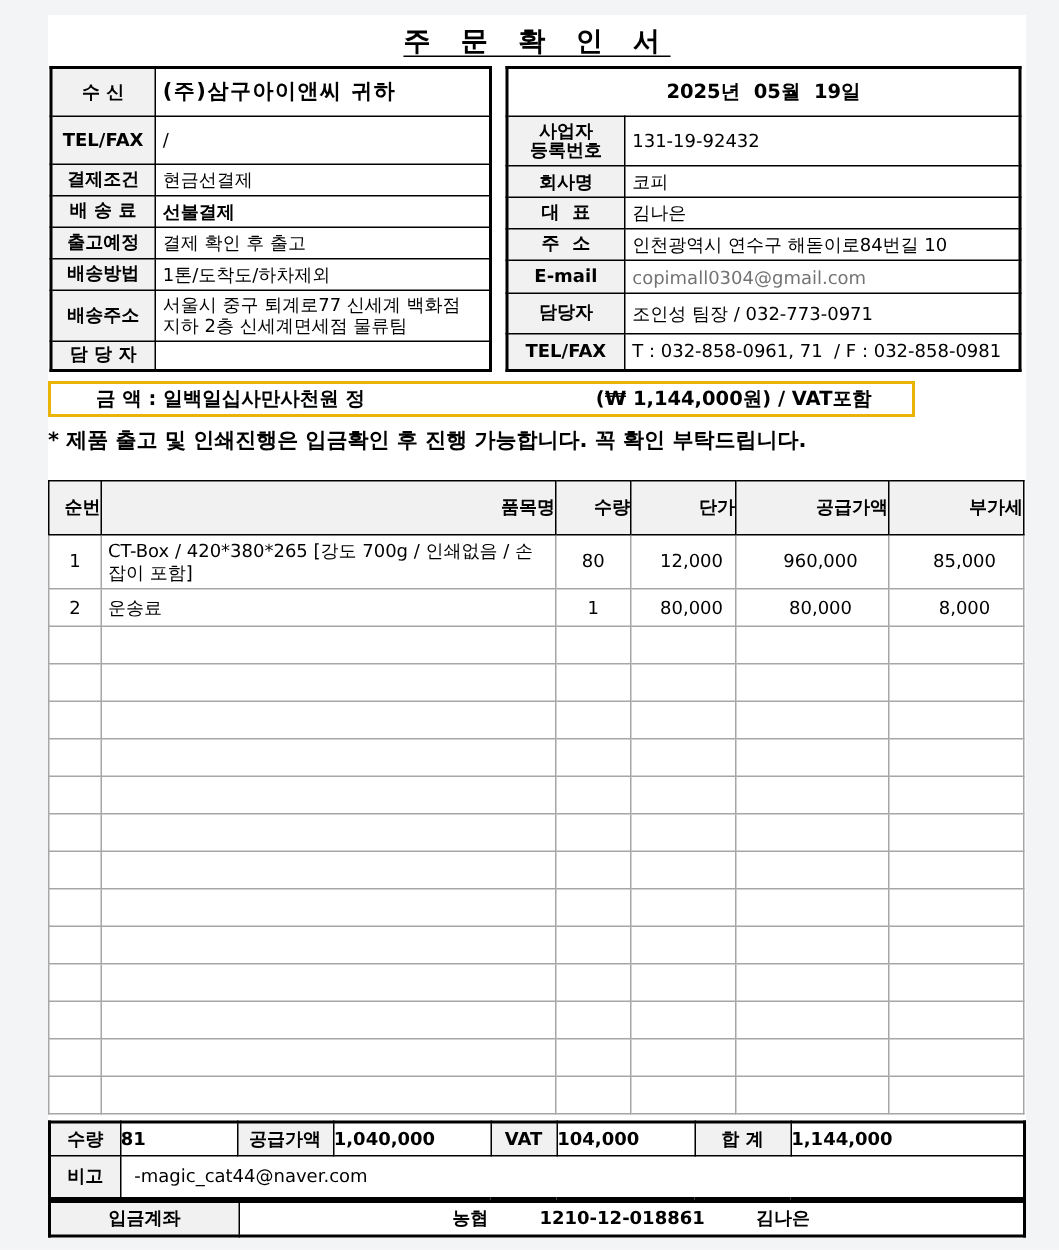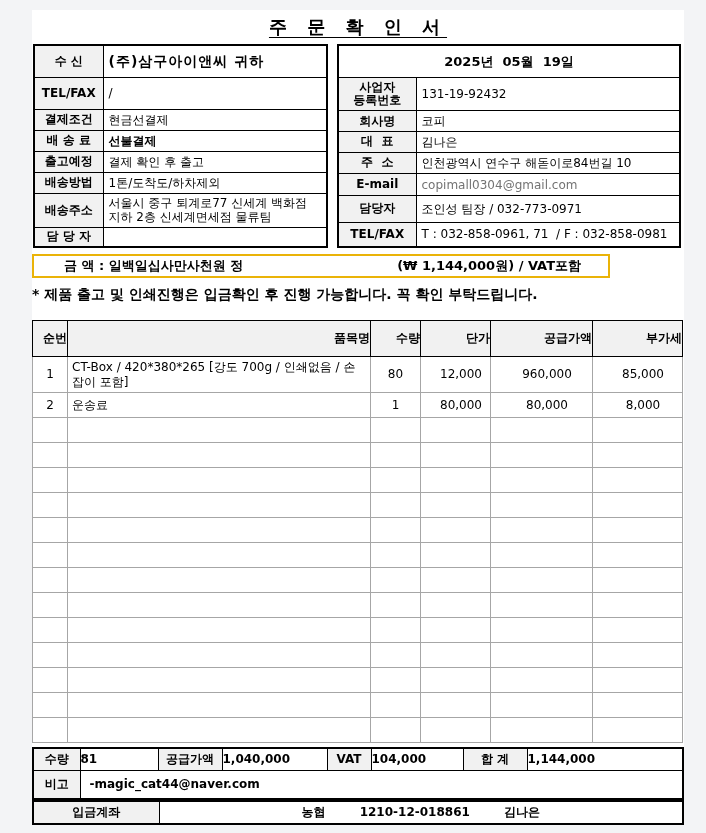--- a/index.html
+++ b/index.html
@@ -82,21 +82,21 @@
   
   .summary { width: 650px; margin-top: 4px; border: 2px solid #000; }
   .summary th, .summary td { border: 1px solid #000; font-size: 12px; }
   .summary th { background: #f1f1f1; font-weight: bold; text-align: center; white-space: pre; }
   .summary td { font-weight: bold; text-align: left; }
   .summary col.s1{width:47px} .summary col.s2{width:78px} .summary col.s3{width:64px}
   .summary col.s4{width:105px} .summary col.s5{width:44px} .summary col.s6{width:92px}
   .summary col.s7{width:64px} .summary col.s8{width:156px}
   .summary tr.sumrow { height: 22px; }
   .summary tr.remarkrow { height: 29px; }
-  .summary td.remark-v { text-align: left; padding-left: 9px; font-weight: bold; }
+  .summary td.remark-v { text-align: left; padding-left: 9px; font-weight: normal; }
   
   .bank { width: 650px; border: 2px solid #000; }
   .bank th, .bank td { border: 1px solid #000; font-size: 12px; }
   .bank th { background: #f1f1f1; font-weight: bold; text-align: center; }
   .bank td { font-weight: bold; text-align: center; }
   .bank col.b1{width:126px} .bank col.b2{width:524px}
   .bank tr { height: 23px; }
   .bank .gap { display: inline-block; margin: 0 15px; }
 </style>
 </head>

